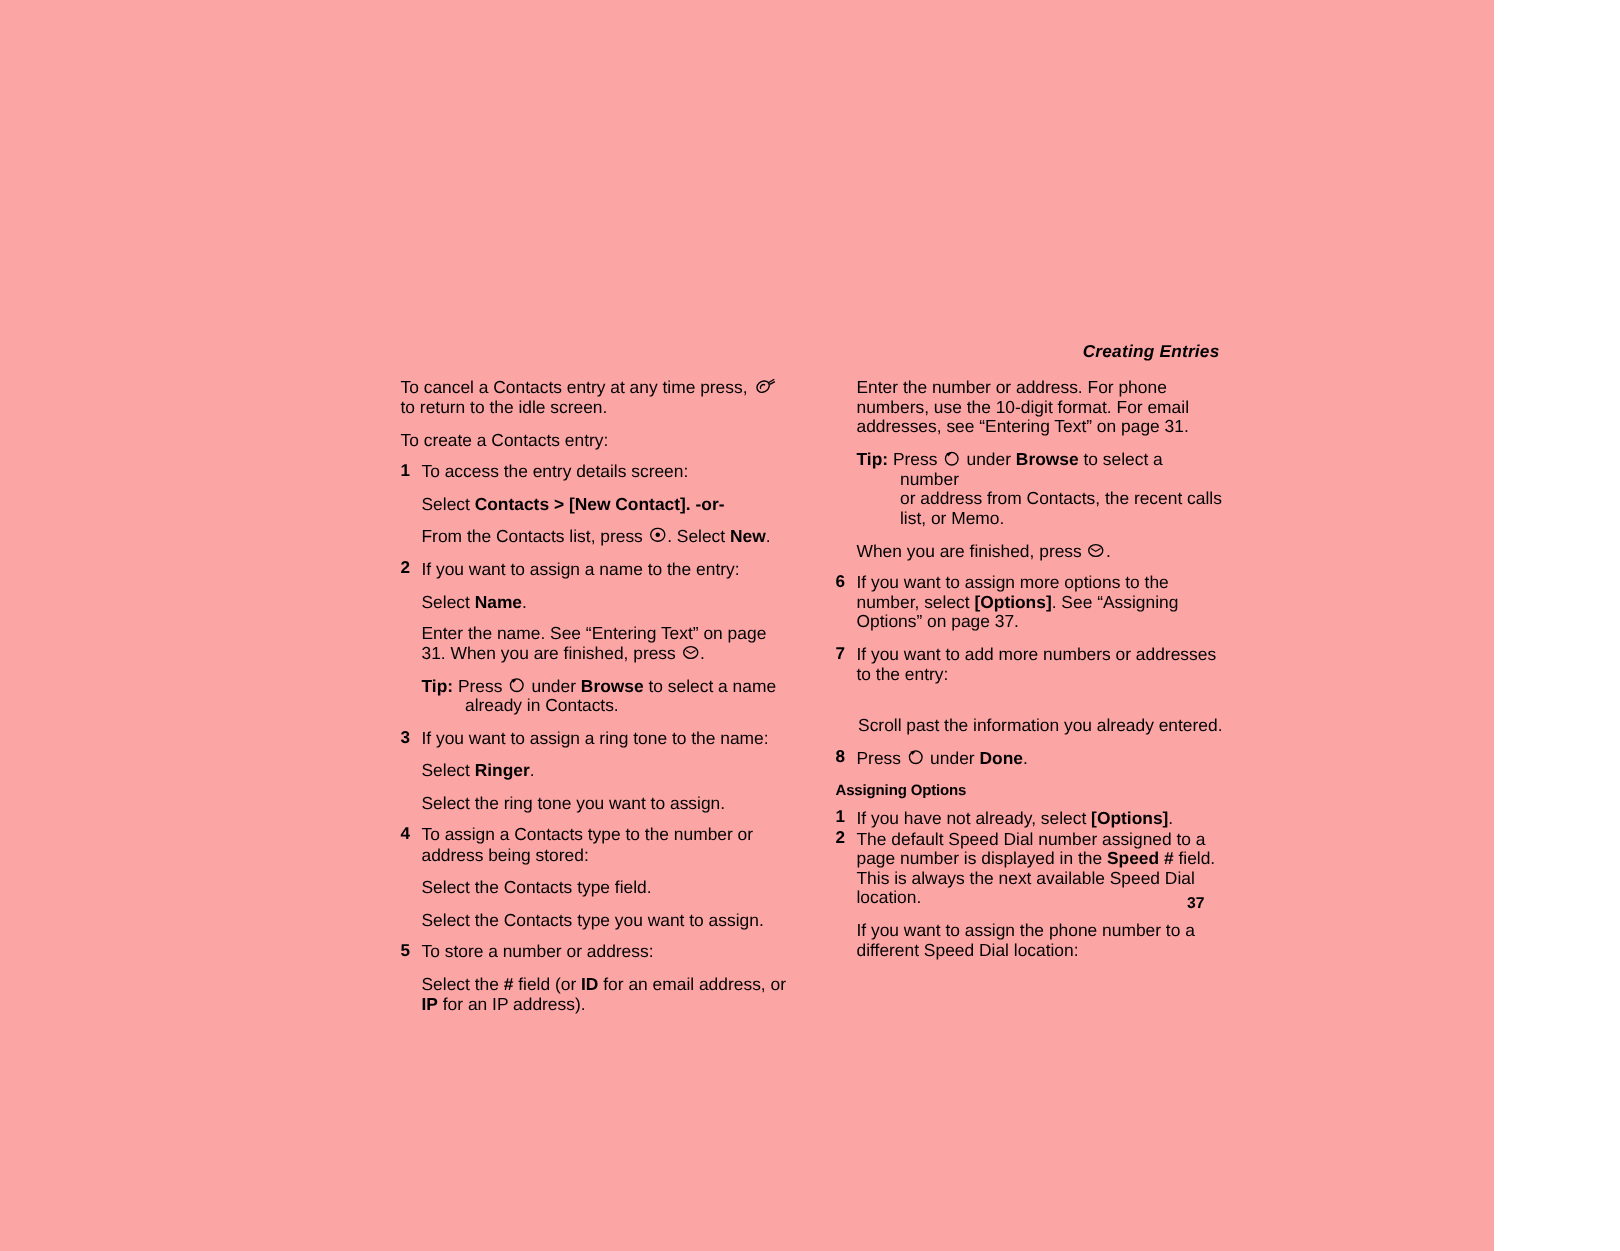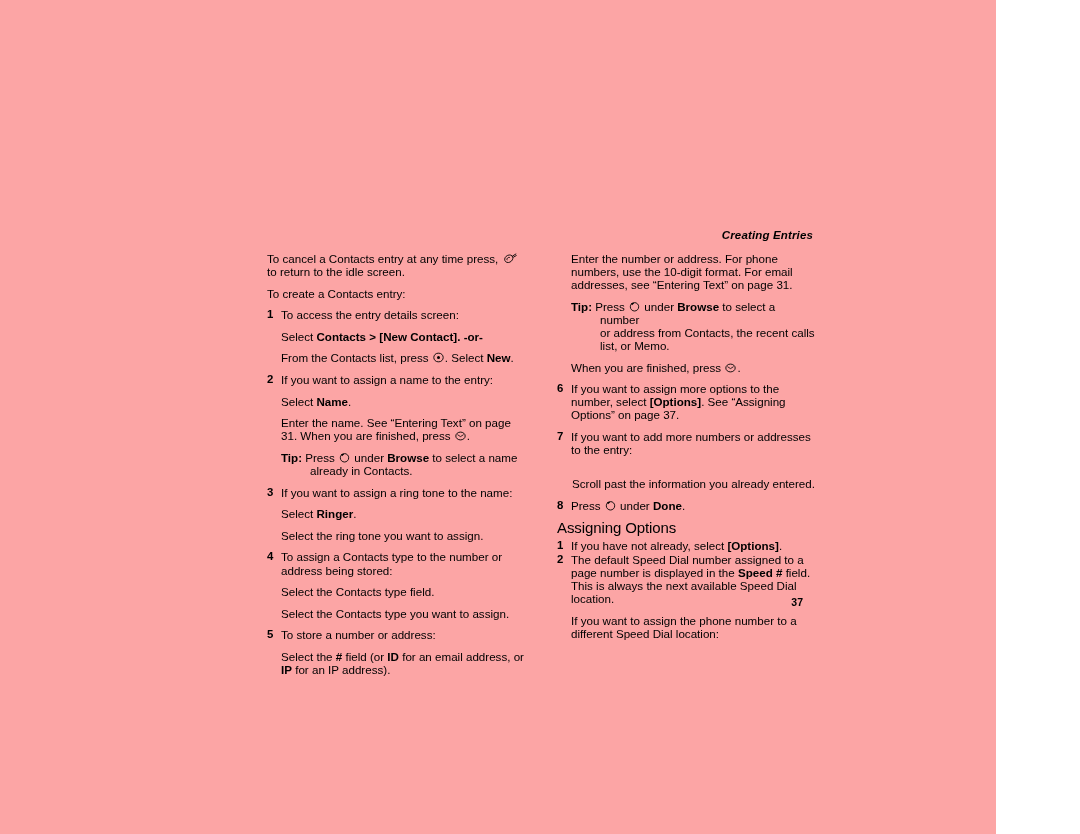--- a/index.html
+++ b/index.html
@@ -77,22 +77,22 @@
     padding-left: 29px;
     text-indent: -29px;
   }
   .tip b.tip-label { font-weight: bold; }
   .tip .tip-cont {
     padding-left: 29px;
     text-indent: 0;
   }
 
   h2.section-head {
-    font-size: 15px;
-    font-weight: normal;
+    font-size: 10px;
+    font-weight: bold;
     margin: 9px 0 5px 0;
     letter-spacing: -0.1px;
   }
 
   b { font-weight: bold; }
 
   .folio {
     position: absolute;
     left: 545px;
     top: 596px;

